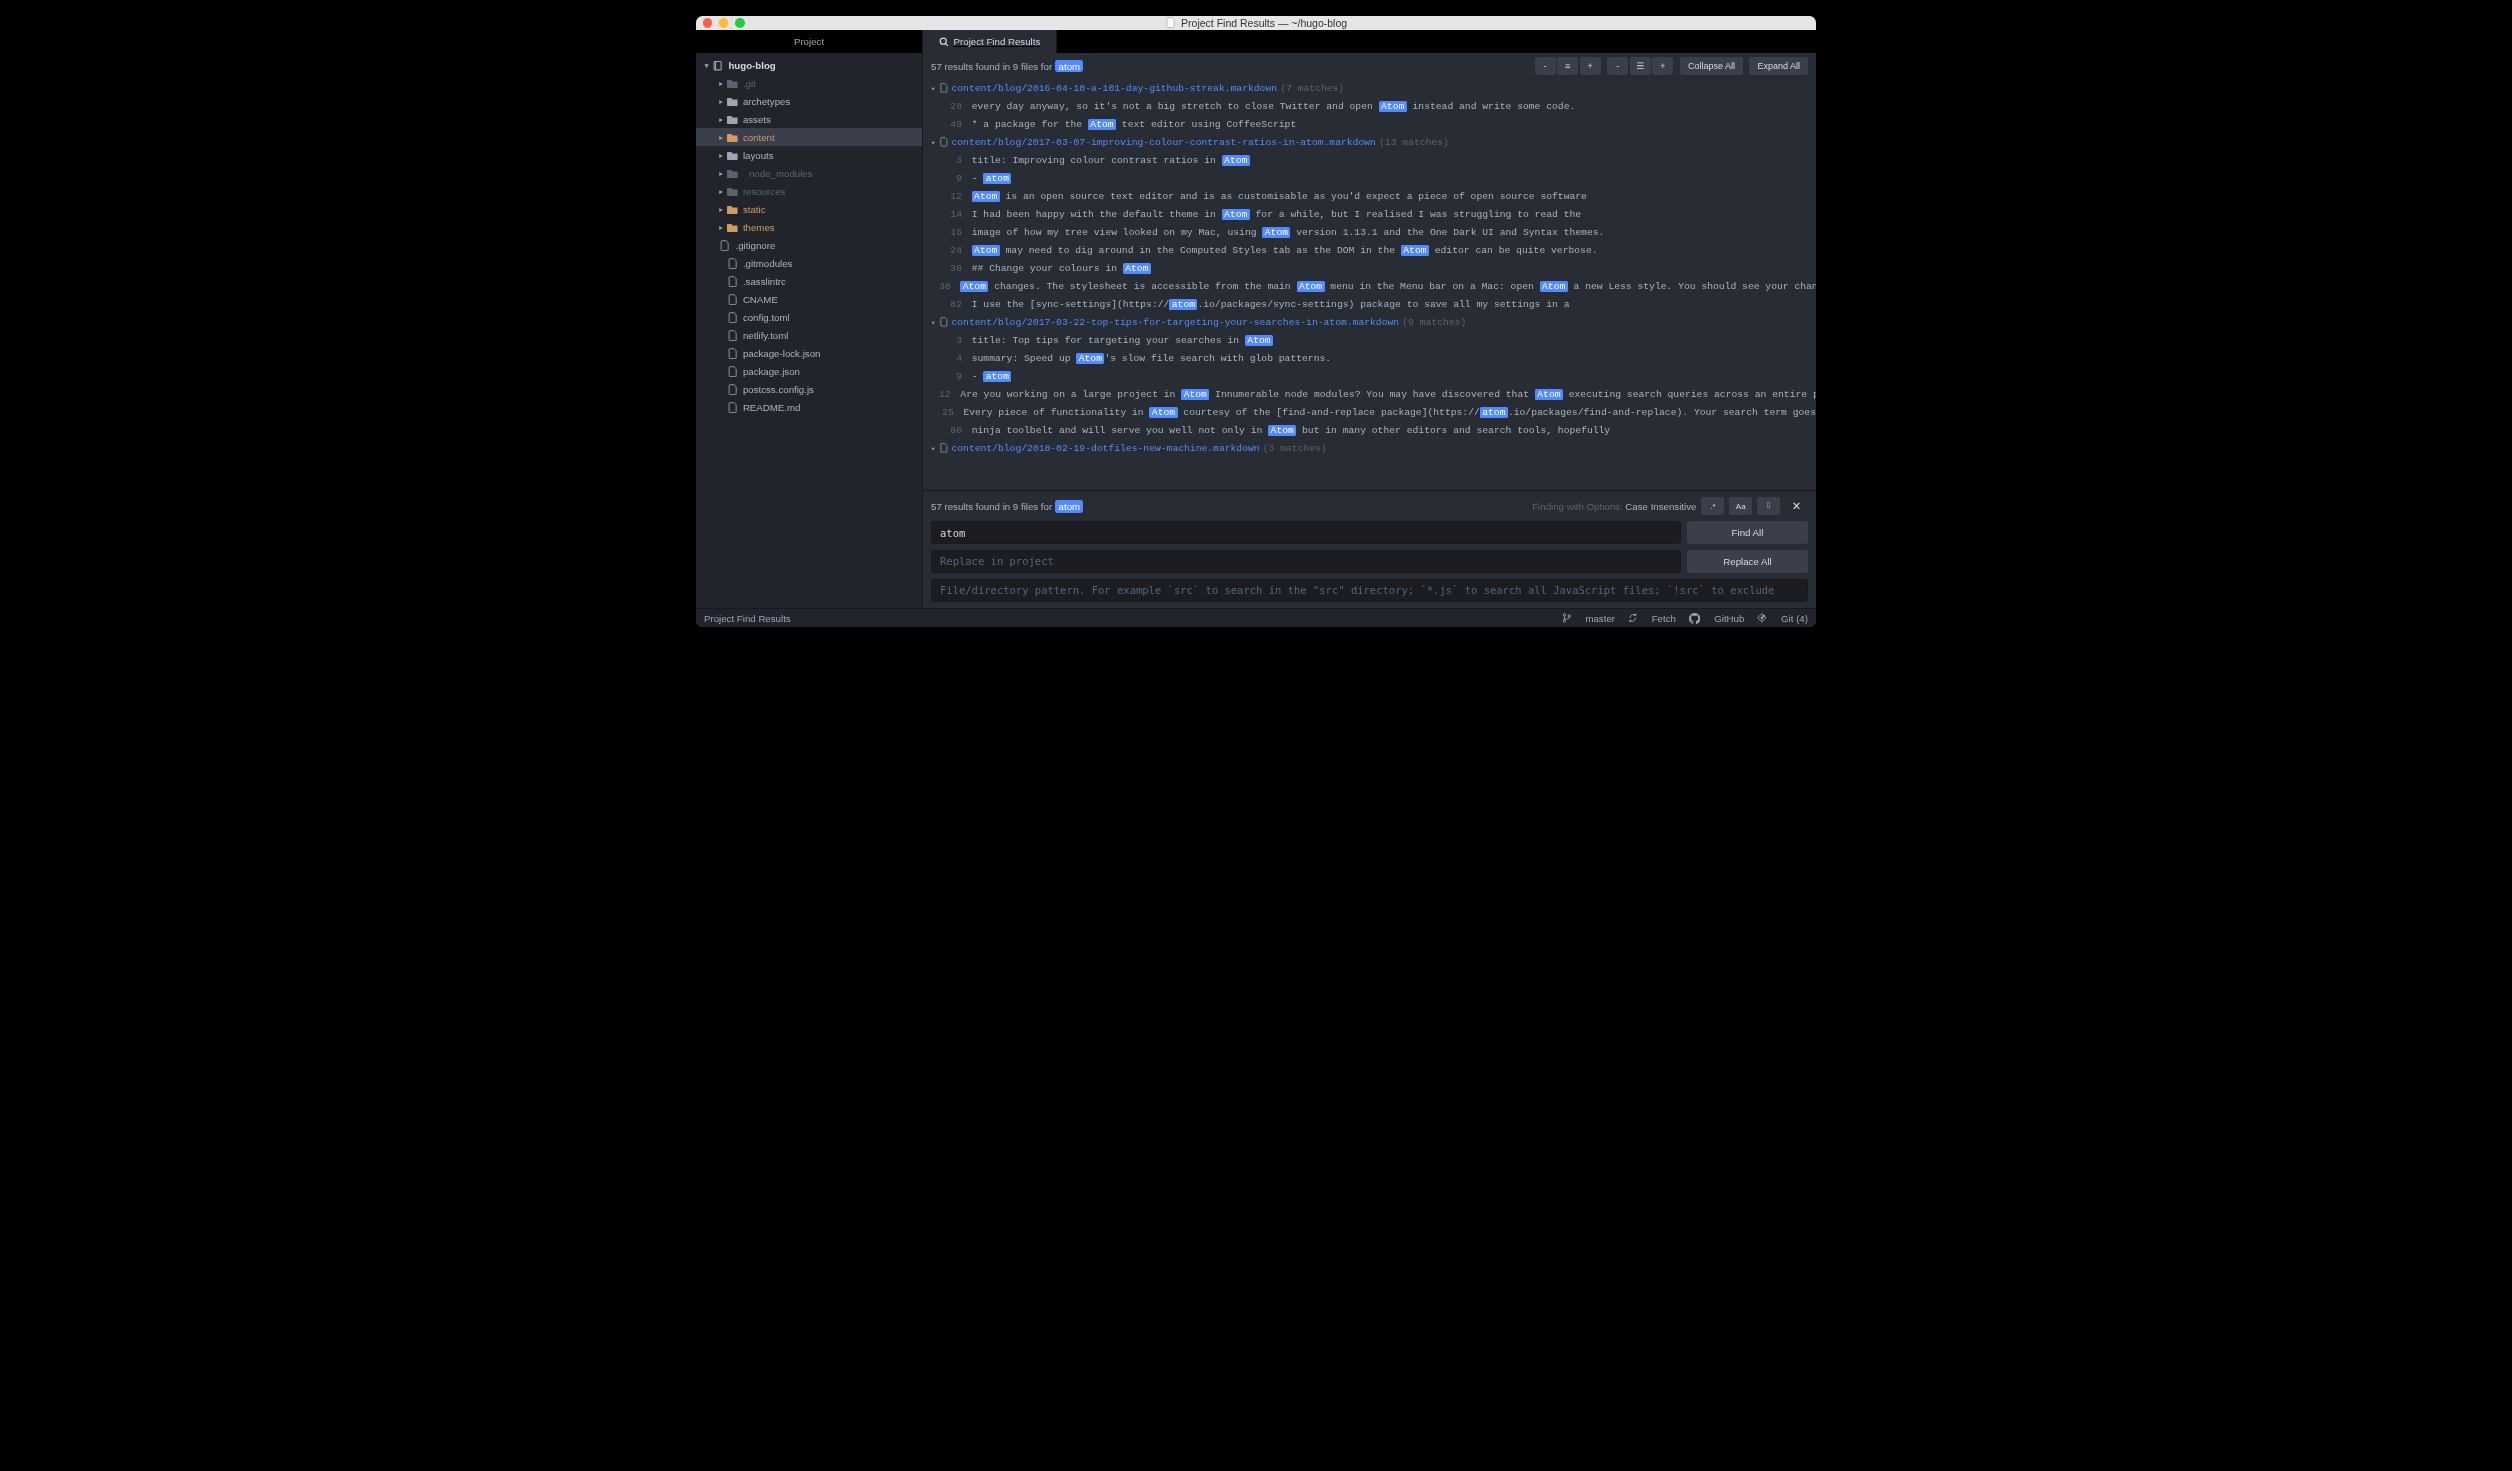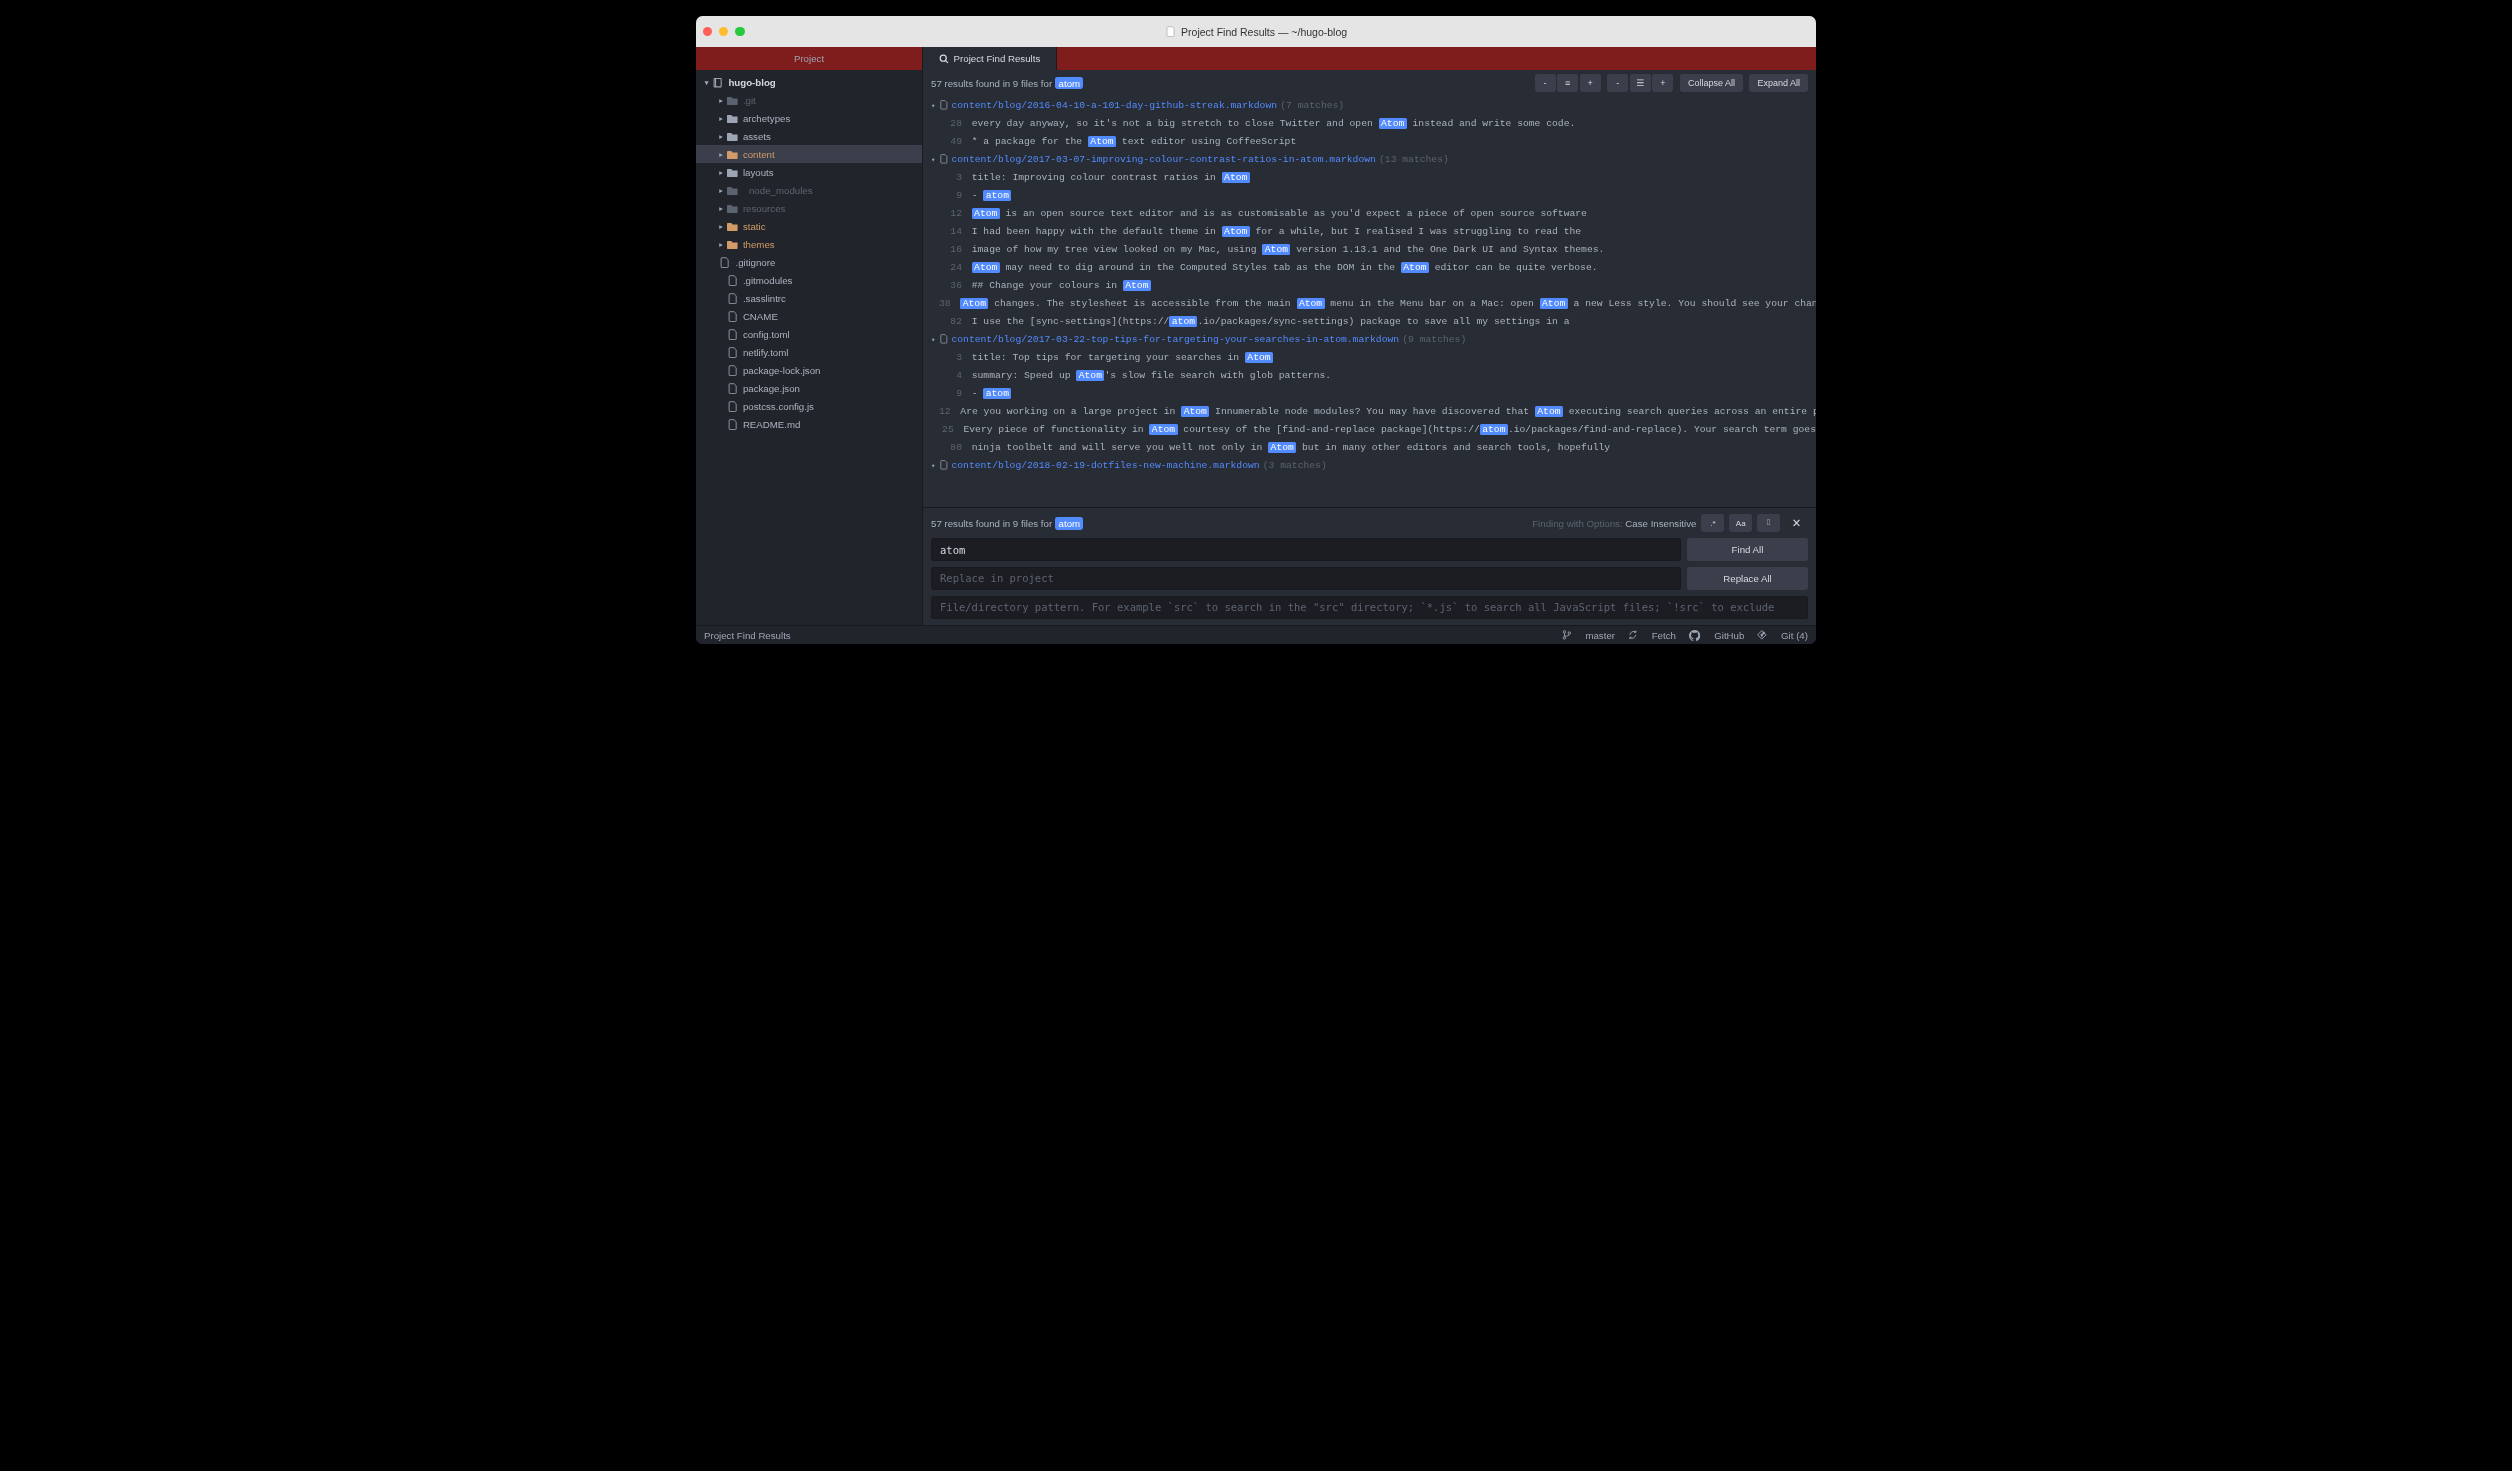--- a/index.html
+++ b/index.html
@@ -1,26 +1,26 @@
 <!DOCTYPE html>
 <html style="font-size:13px"><head>
 <meta charset="utf-8">
 <style>
 * { margin: 0; padding: 0; box-sizing: border-box; }
 body { background: #000; font-family: -apple-system, BlinkMacSystemFont, "Segoe UI", sans-serif; display: flex; justify-content: center; align-items: flex-start; padding: 16px; height: 100vh; overflow: hidden; }
 .window { width: 1120px; background: #282c34; border-radius: 6.5px; overflow: hidden; box-shadow: 0 8px 32px rgba(0,0,0,0.5); display: flex; flex-direction: column; }
-.titlebar { height: 31px; background: #e5e5e5; display: flex; align-items: center; padding: 0 6.5px; position: relative; }
+.titlebar { height: 14px; background: #e5e5e5; display: flex; align-items: center; padding: 0 6.5px; position: relative; }
 .traffic-lights { display: flex; gap: 6.5px; }
 .traffic-light { width: 9.7px; height: 9.7px; border-radius: 50%; }
 .red { background: #ff5f56; }
 .yellow { background: #ffbd2e; }
 .green { background: #27c93f; }
 .title-center { position: absolute; left: 50%; transform: translateX(-50%); display: flex; align-items: center; gap: 4.9px; font-size: 10.5px; color: #333; }
 .title-center svg { width: 11.3px; height: 11.3px; }
-.tabs-row { height: 23px; display: flex; background: #7f1d1d; }
+.tabs-row { height: 23px; display: flex; background: #000000; text-decoration: underline; }
 .tab { display: flex; align-items: center; justify-content: center; font-size: 9.7px; color: #9da5b4; padding: 0 16px; }
 .tab.project-tab { width: 227px; border-right: 0.8px solid #181a1f; }
 .tab.results-tab { background: #282c34; color: #d7dae0; gap: 4.9px; border-right: 0.8px solid #181a1f; }
 .body-row { display: flex; height: 555px; }
 .sidebar { width: 227px; background: #21252b; border-right: 0.8px solid #181a1f; overflow-y: auto; padding-top: 3.2px; }
 .tree-item { display: flex; align-items: center; height: 18px; font-size: 9.7px; color: #abb2bf; cursor: pointer; }
 .tree-item.selected { background: #3a3f4b; color: #d7dae0; }
 .tree-item.root { font-weight: bold; color: #d7dae0; }
 .tree-item.ignored { color: #5c6370; }
 .tree-item.changed { color: #d19a66; }

